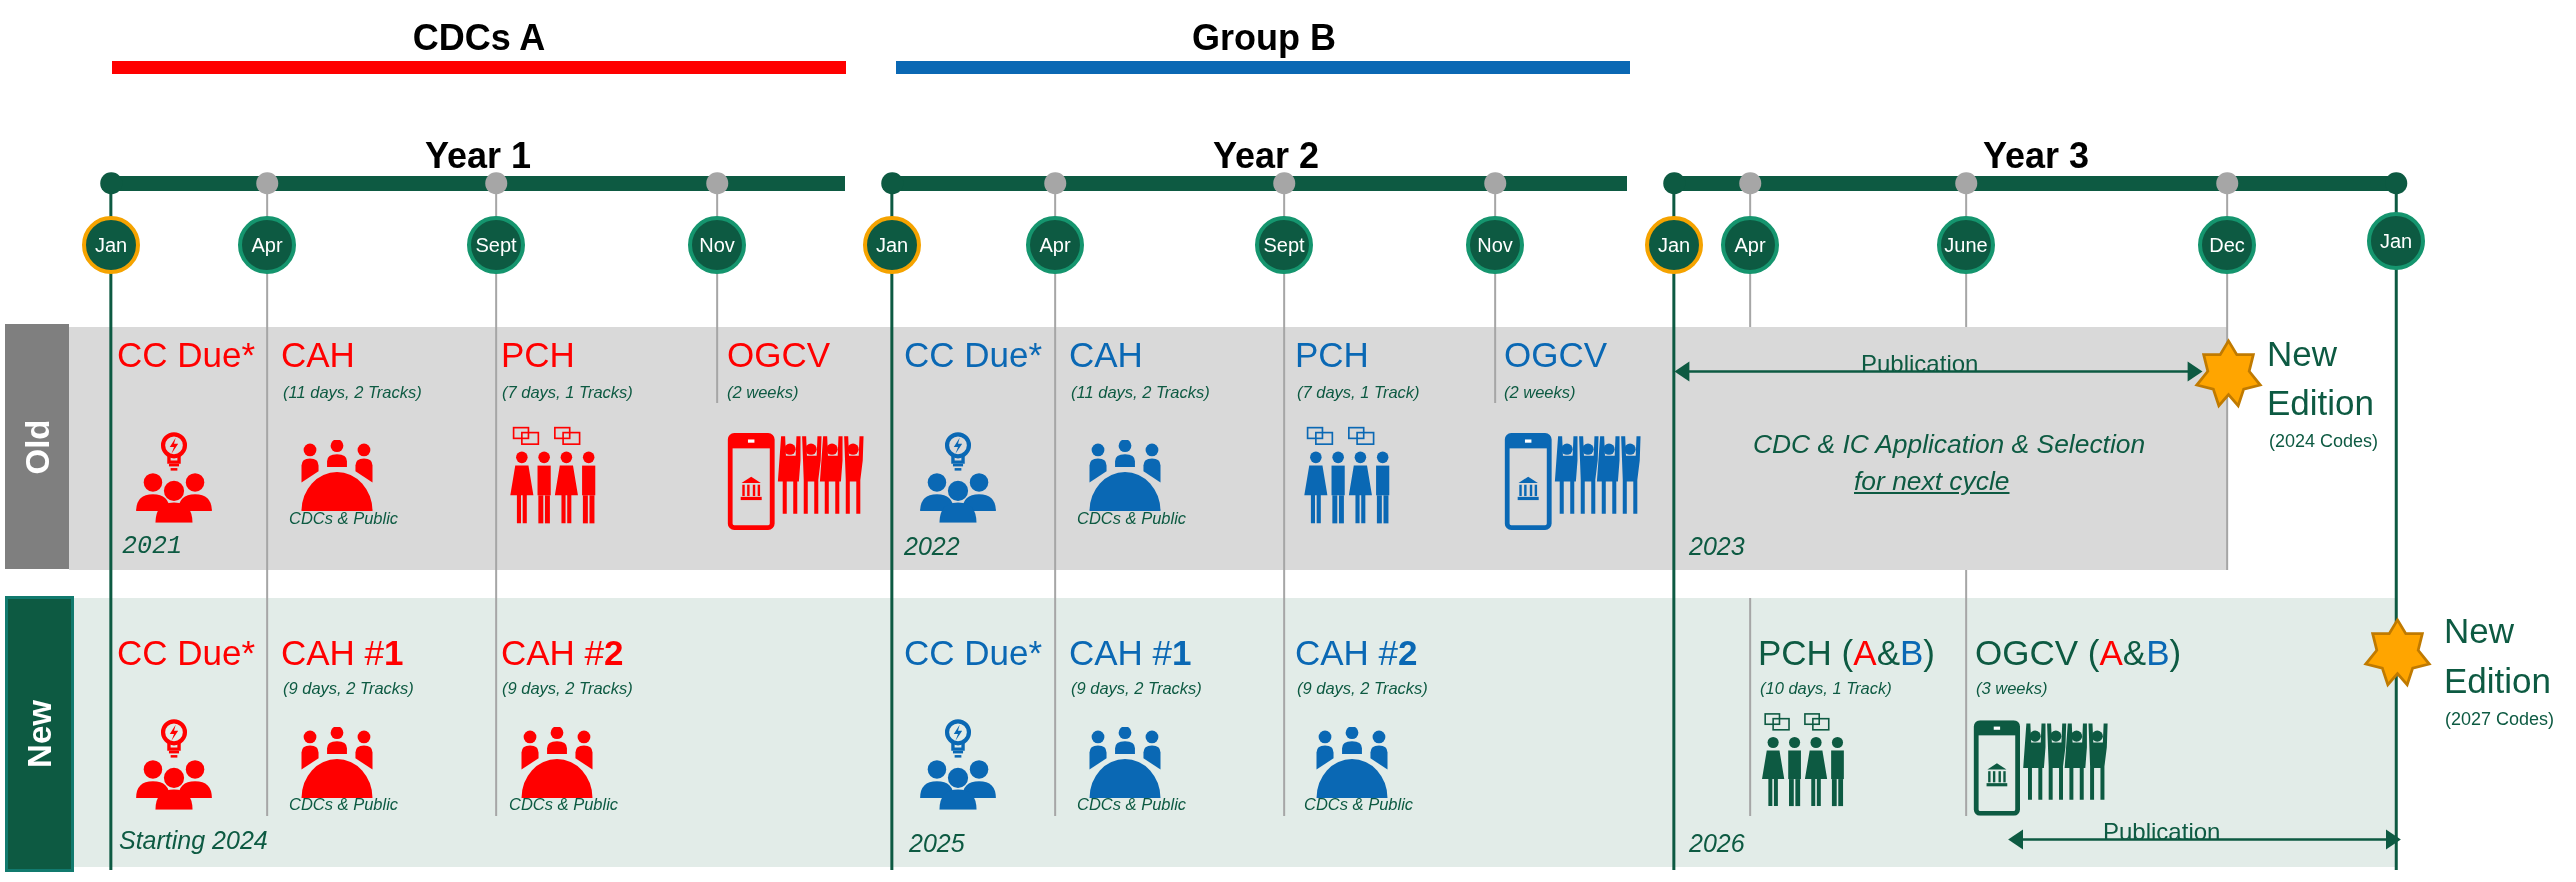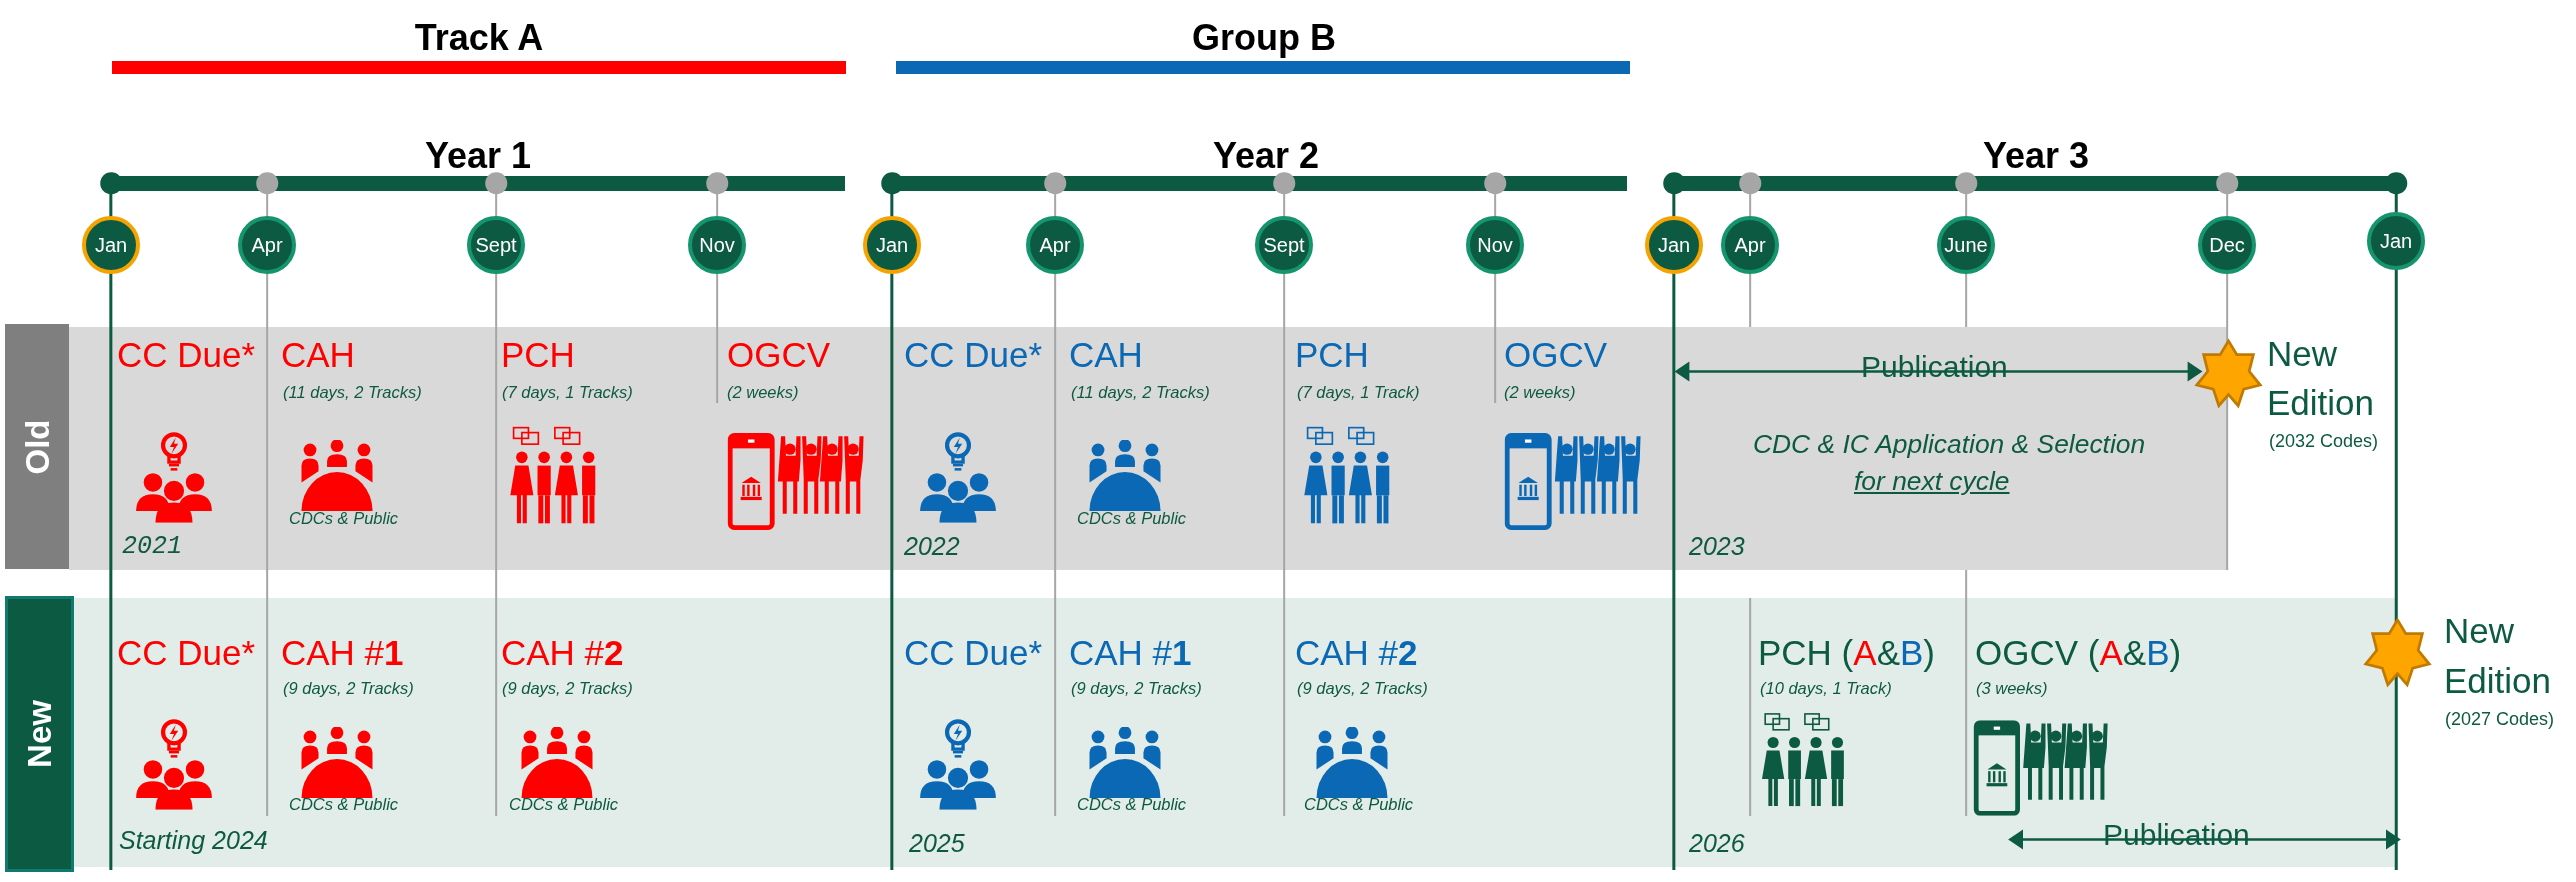--- a/index.html
+++ b/index.html
@@ -24,21 +24,21 @@
   .row-label { display:flex; align-items:center; justify-content:center; }
   .row-label span { transform:rotate(-90deg); color:#fff; font-weight:bold; font-size:33px; white-space:nowrap; }
   .ev-title { font-size:35px; white-space:nowrap; }
   .red { color:#FF0000; }
   .blue { color:#0A68B4; }
   .green { color:#0D5A42; }
   .ev-sub { font-size:16.5px; font-style:italic; color:#0D5A42; white-space:nowrap; }
   .ev-cap { font-size:16.5px; font-style:italic; color:#0D5A42; white-space:nowrap; }
   .ev-year { font-size:25px; font-style:italic; color:#0D5A42; white-space:nowrap; }
   .bold { font-weight:bold; }
-  .pub-label { font-size:30px; color:#0D5A42; white-space:nowrap; background:transparent; padding:0 5px; }
+  .pub-label { font-size:24px; color:#0D5A42; white-space:nowrap; background:transparent; padding:0 5px; }
   .note { font-size:26.4px; font-style:italic; color:#0D5A42; line-height:36px; }
   .edition { font-size:35px; color:#0D5A42; line-height:50px; }
   .edition-sub { font-size:18px; color:#0D5A42; white-space:nowrap; }
   svg { overflow:visible; }
 </style>
 </head>
 <body>
 
 <svg width="0" height="0" style="position:absolute">
   <defs>
@@ -108,21 +108,21 @@
         <path d="M118 4 L123 4 L124 28 L136 28 L137 4 L142 4 L142 34 L140 60 L138 60 L138 100 L133 100 L133 60 L125 60 L125 100 L120 100 L120 60 L114 60 Z"></path>
         <path d="M144 4 L149 4 L150 28 L162 28 L163 4 L168 4 L167 34 L164 58 L164 100 L159 100 L159 60 L151 60 L151 100 L146 100 L146 58 Z"></path>
       </g>
     </symbol>
     <symbol id="sym-star" viewBox="0 0 100 100">
       <polygon points="50,2 62,22 86,22 80,46 96,66 72,72 64,96 50,80 36,96 28,72 4,66 20,46 14,22 38,22" fill="#FFA500" stroke="#C07A00" stroke-width="4" transform="rotate(0 50 50)"></polygon>
     </symbol>
   </defs>
 </svg>
 
-<div class="abs group-title" style="left:479px; top:16.5px;">Track A</div>
+<div class="abs group-title" style="left:479px; top:16.5px;">CDCs A</div>
 <div class="abs group-bar" style="left:112px; top:61px; width:734px; background:#FF0000;"></div>
 <div class="abs group-title" style="left:1264px; top:16.5px;">Group B</div>
 <div class="abs group-bar" style="left:896px; top:61px; width:734px; background:#0A68B4;"></div>
 
 <div class="abs row-bg-old" style="left:69px; top:327px; width:2158px; height:243px;"></div>
 <div class="abs row-bg-new" style="left:69px; top:598px; width:2326px; height:269px;"></div>
 
 <div class="abs row-label" style="left:5px; top:324px; width:64px; height:245px; background:#7F7F7F;">
   <span>Old</span>
 </div>
@@ -240,21 +240,21 @@
 </svg>
 <div class="abs pub-label row-bg-old" style="left:1856px; top:350px;">Publication</div>
 <div class="abs note" style="left:1753px; top:426px;">CDC &amp; IC Application &amp; Selection</div>
 <div class="abs note" style="left:1854px; top:463px;text-decoration:underline;">for next cycle</div>
 <div class="abs ev-year" style="left:1689px; top:532px;">2023</div>
 <svg class="abs" style="left:2194px; top:337px; width:69px; height:74px;" viewBox="0 0 84 90" width="69" height="74">
     <use href="#sym-star"></use>
   </svg>
 <div class="abs edition" style="left:2267px; top:329px;">New</div>
 <div class="abs edition" style="left:2267px; top:378px;">Edition</div>
-<div class="abs edition-sub" style="left:2269px; top:431px;">(2032 Codes)</div>
+<div class="abs edition-sub" style="left:2269px; top:431px;">(2024 Codes)</div>
 
 <div class="abs ev-title red" style="left:117px; top:633px;">CC Due*</div>
 <svg class="abs red" style="left:131px; top:717px; width:86px; height:93px;" viewBox="0 0 104 112" width="86" height="93">
     <use href="#sym-idea-group"></use>
   </svg>
 <div class="abs ev-year" style="left:119px; top:826px;">Starting 2024</div>
 
 <div class="abs ev-title red" style="left:281px; top:633px;"><span>CAH #</span><span class="bold">1</span></div>
 <div class="abs ev-sub" style="left:283px; top:679px;">(9 days, 2 Tracks)</div>
 <svg class="abs red" style="left:289px; top:727px; width:96px; height:71px;" viewBox="0 0 116 86" width="96" height="71">

